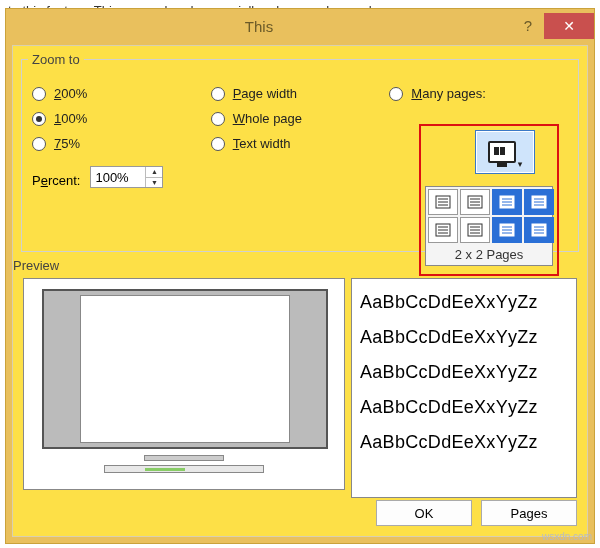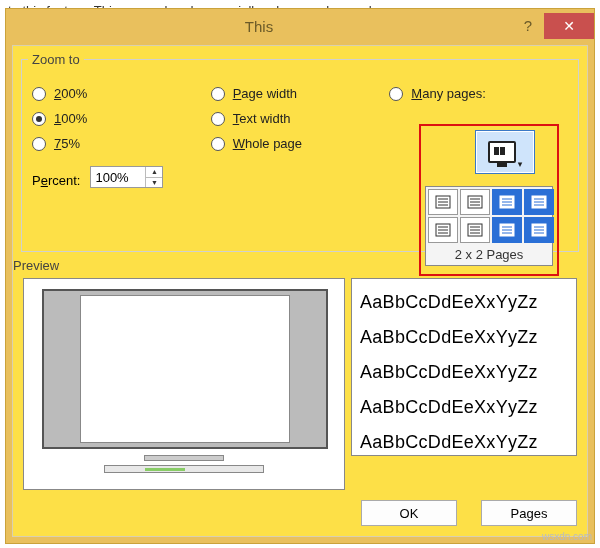--- a/index.html
+++ b/index.html
@@ -218,32 +218,32 @@
   }
   .monitor-lg .screen{
     position:absolute;left:36px;top:4px;right:36px;bottom:4px;background:#fff;border:1px solid #888;
   }
   .stand{position:absolute;left:120px;top:176px;width:80px;height:6px;background:#ccc;border:1px solid #888;}
   .base{position:absolute;left:80px;top:186px;width:160px;height:8px;background:#e8e8e8;border:1px solid #888;}
   .base::before{content:"";position:absolute;left:40px;top:2px;width:40px;height:3px;background:#8c6;}
   
   .sample {
     position:absolute;
-    top: 232px; left: 338px; right: 10px; height: 178px;
+    top: 232px; left: 338px; right: 10px; height: 220px;
     border:1px solid #888;
     background:#fff;
     overflow:hidden;
     padding:6px 8px;
   }
   .sample div { font-size:18px; padding:7px 0; letter-spacing:0.3px;}
   
   .btnrow {
     position:absolute;
     bottom: 10px; right: 10px;
-    display:flex; gap:24px;
+    display:flex; gap:9px;
   }
   .btnrow button {
     width: 96px; height: 26px;
     background:#fdfdfd;
     border:1px solid #aaa;
     font-size:13px;
     cursor:pointer;
   }
   .watermark{
     position:absolute;bottom:6px;right:8px;color:#bbb;font-size:10px;z-index:50;
@@ -280,25 +280,25 @@
             <span><span class="u">7</span>5%</span>
           </div>
         </div>
         <div class="col">
           <div class="radio-row">
             <span class="radio"></span>
             <span><span class="u">P</span>age width</span>
           </div>
           <div class="radio-row">
             <span class="radio"></span>
+            <span><span class="u">W</span>hole page</span>
+          </div>
+          <div class="radio-row">
+            <span class="radio"></span>
             <span><span class="u">T</span>ext width</span>
-          </div>
-          <div class="radio-row">
-            <span class="radio"></span>
-            <span><span class="u">W</span>hole page</span>
           </div>
         </div>
         <div class="col">
           <div class="radio-row">
             <span class="radio"></span>
             <span><span class="u">M</span>any pages:</span>
           </div>
         </div>
       </div>
       <div class="percent-row">

